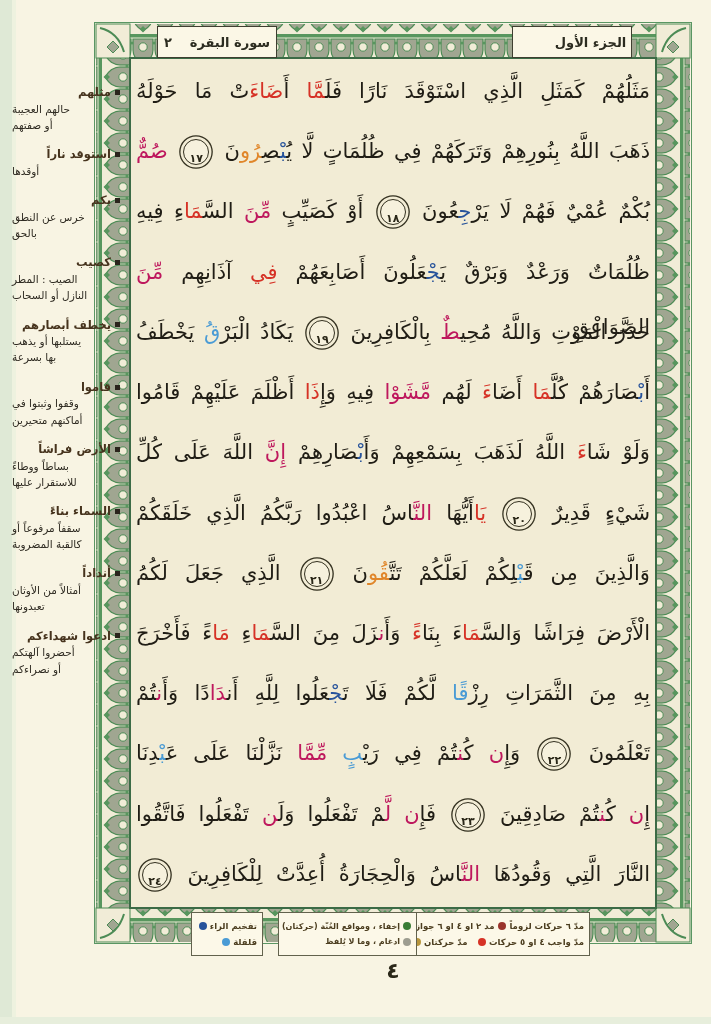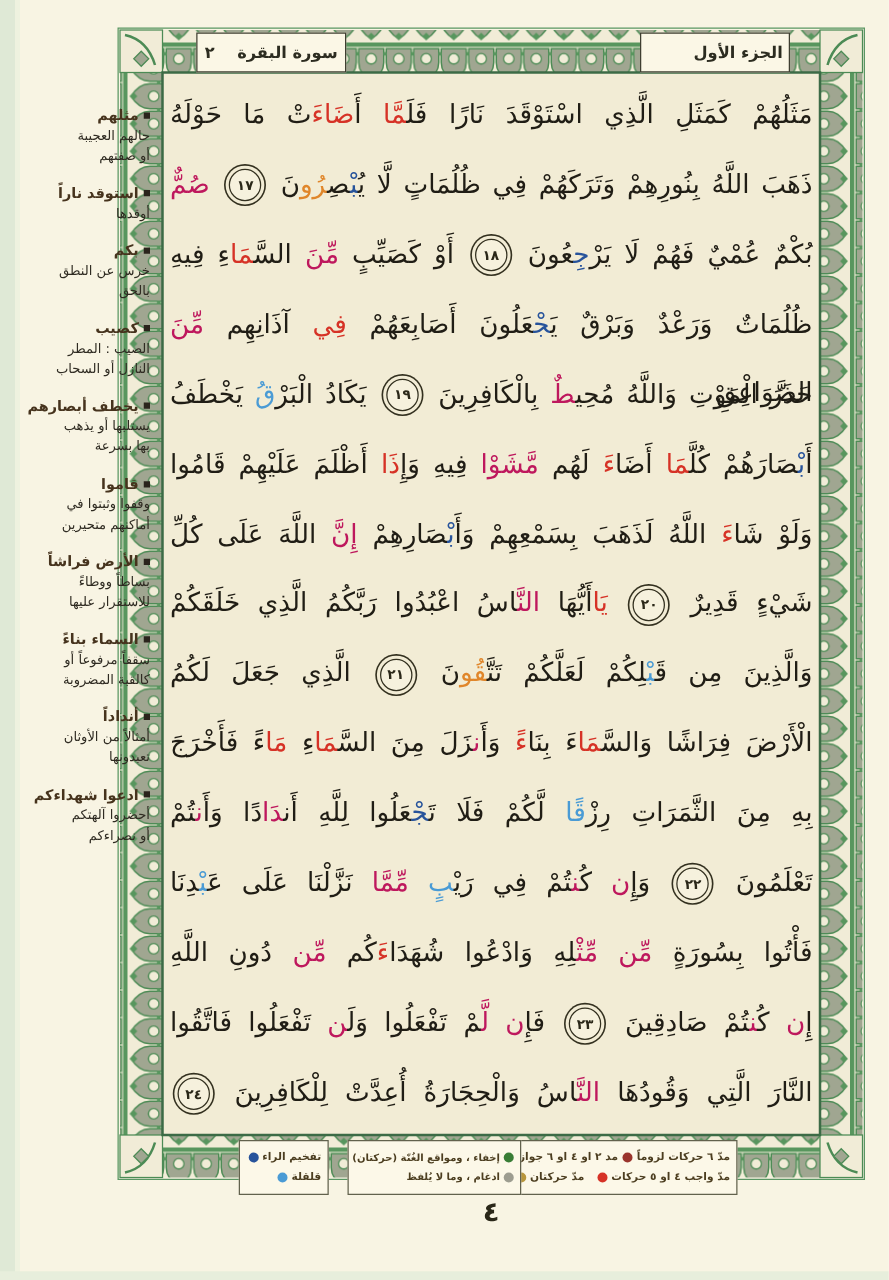--- a/index.html
+++ b/index.html
@@ -19,33 +19,33 @@
   .cart-text{font-size:13px;font-weight:bold;color:#2c2c20;direction:rtl;margin-left:12px;}
   .cart-num{font-size:13px;font-weight:bold;color:#2c2c20;}
 
   
   #quran{position:absolute;left:136px;top:64px;width:514px;height:838px;direction:rtl;
     display:flex;flex-direction:column;justify-content:space-between;z-index:4;}
   .quran-line{height:55px;line-height:55px;font-size:21px;color:#201d15;white-space:normal;
     text-align:justify;text-align-last:justify;}
   .q-red{color:#d63226;}.q-orange{color:#e0862a;}.q-green{color:#be185d;margin-top:43px;}
   .q-blue{color:#27539b;}.q-lblue{color:#4a9bd5;}
-  .ayah{display:inline-flex;align-items:center;justify-content:center;width:24px;height:24px;
+  .ayah{display:inline-flex;align-items:flex-end;justify-content:center;width:24px;height:24px;
     border-radius:50%;border:1.3px solid #33301f;background:#f6f1dd;margin:0 6px;vertical-align:middle;
     box-shadow:0 0 0 2.5px #f2ecd5,0 0 0 3.8px #33301f;}
   .ayah-num{font-size:11px;font-weight:bold;color:#2a2718;line-height:1;}
 
   
   #margin-col{position:absolute;left:8px;top:84px;width:112px;direction:rtl;
     display:flex;flex-direction:column;gap:13px;z-index:3;}
   .note{display:flex;flex-direction:column;}
   .note-term-row{display:flex;align-items:center;gap:4px;}
   .note-bullet{width:5px;height:5px;background:#2a241c;flex:0 0 auto;}
   .note-term{font-size:11.5px;font-weight:bold;color:#46331d;line-height:1.45;}
-  .note-def{font-size:10.5px;color:#2f2b22;line-height:1.55;text-align:right;padding-left:4px;}
+  .note-def{font-size:10.5px;color:#2f2b22;line-height:1.55;text-align:left;padding-left:4px;}
 
   
   .legend-box{position:absolute;top:912px;height:44px;background:#fcf8e8;border:1px solid #62624d;
     box-sizing:border-box;display:flex;flex-direction:column;justify-content:space-evenly;
     padding:2px 5px;direction:rtl;z-index:6;}
   #legend-madd{left:407px;width:183px;}
   #legend-ghunnah{left:278px;width:139px;}
   #legend-tafkheem{left:191px;width:72px;}
   .legend-row{display:flex;justify-content:space-between;align-items:center;gap:4px;}
   .legend-item{display:flex;align-items:center;gap:3px;}
@@ -237,21 +237,20 @@
           <span class="ayah-num">٢٠</span>
         </span><span> </span><span class="q-red">يَا</span><span>أَيُّهَا </span><span class="q-green">النَّ</span><span>اسُ اعْبُدُوا رَبَّكُمُ الَّذِي خَلَقَكُمْ</span></div>
       <div class="quran-line"><span>وَالَّذِينَ مِن قَ</span><span class="q-lblue">بْ</span><span>لِكُمْ لَعَلَّكُمْ تَتَّ</span><span class="q-orange">قُو</span><span>نَ </span><span class="ayah">
           <span class="ayah-num">٢١</span>
         </span><span> الَّذِي جَعَلَ لَكُمُ</span></div>
       <div class="quran-line"><span>الْأَرْضَ فِرَاشًا وَالسَّ</span><span class="q-red">مَا</span><span>ءَ بِنَا</span><span class="q-red">ءً</span><span> وَأَ</span><span class="q-green">ن</span><span>زَلَ مِنَ السَّ</span><span class="q-red">مَا</span><span>ءِ </span><span class="q-red">مَا</span><span>ءً فَأَخْرَجَ</span></div>
       <div class="quran-line"><span>بِهِ مِنَ الثَّمَرَاتِ رِزْ</span><span class="q-lblue">قًا</span><span> لَّكُمْ فَلَا تَ</span><span class="q-blue">جْ</span><span>عَلُوا لِلَّهِ أَن</span><span class="q-green">دَا</span><span>دًا وَأَ</span><span class="q-green">ن</span><span>تُمْ</span></div>
       <div class="quran-line"><span>تَعْلَمُونَ </span><span class="ayah">
           <span class="ayah-num">٢٢</span>
         </span><span> وَإِ</span><span class="q-green">ن</span><span> كُ</span><span class="q-green">ن</span><span>تُمْ فِي رَيْ</span><span class="q-lblue">بٍ</span><span> </span><span class="q-green">مِّمَّا</span><span> نَزَّلْنَا عَلَى عَ</span><span class="q-lblue">بْ</span><span>دِنَا</span></div>
-      <div class="quran-line"><span>فَأْتُوا بِسُورَةٍ </span><span class="q-green">مِّن مِّثْ</span><span>لِهِ وَادْعُوا شُهَدَا</span><span class="q-red">ءَ</span><span>كُم </span><span class="q-green">مِّن</span><span> دُونِ اللَّهِ</span></div>
       <div class="quran-line"><span>إِ</span><span class="q-green">ن</span><span> كُ</span><span class="q-green">ن</span><span>تُمْ صَادِقِينَ </span><span class="ayah">
           <span class="ayah-num">٢٣</span>
         </span><span> فَإِ</span><span class="q-green">ن لَّ</span><span>مْ تَفْعَلُوا وَلَ</span><span class="q-green">ن</span><span> تَفْعَلُوا فَاتَّقُوا</span></div>
       <div class="quran-line"><span>النَّارَ الَّتِي وَقُودُهَا </span><span class="q-green">النَّ</span><span>اسُ وَالْحِجَارَةُ أُعِدَّتْ لِلْكَافِرِينَ </span><span class="ayah">
           <span class="ayah-num">٢٤</span>
         </span></div>
     </div>
 
   <div class="legend-box" id="legend-madd">
       <div class="legend-row">

